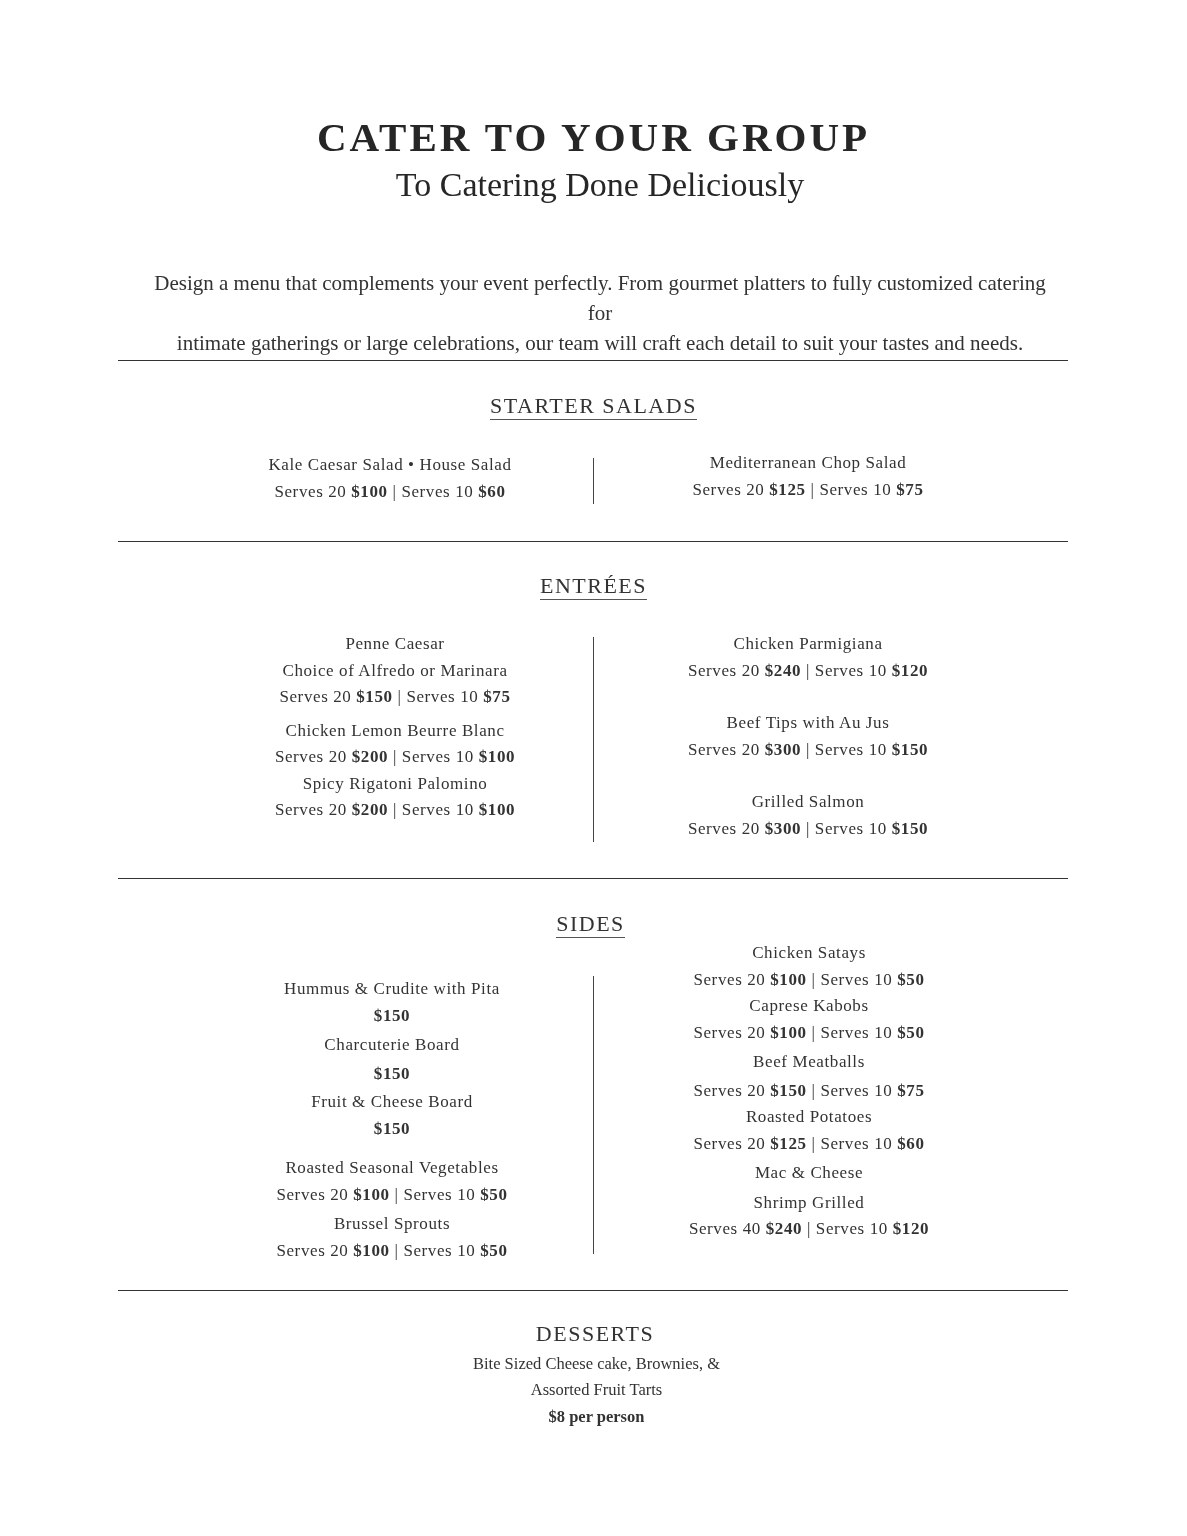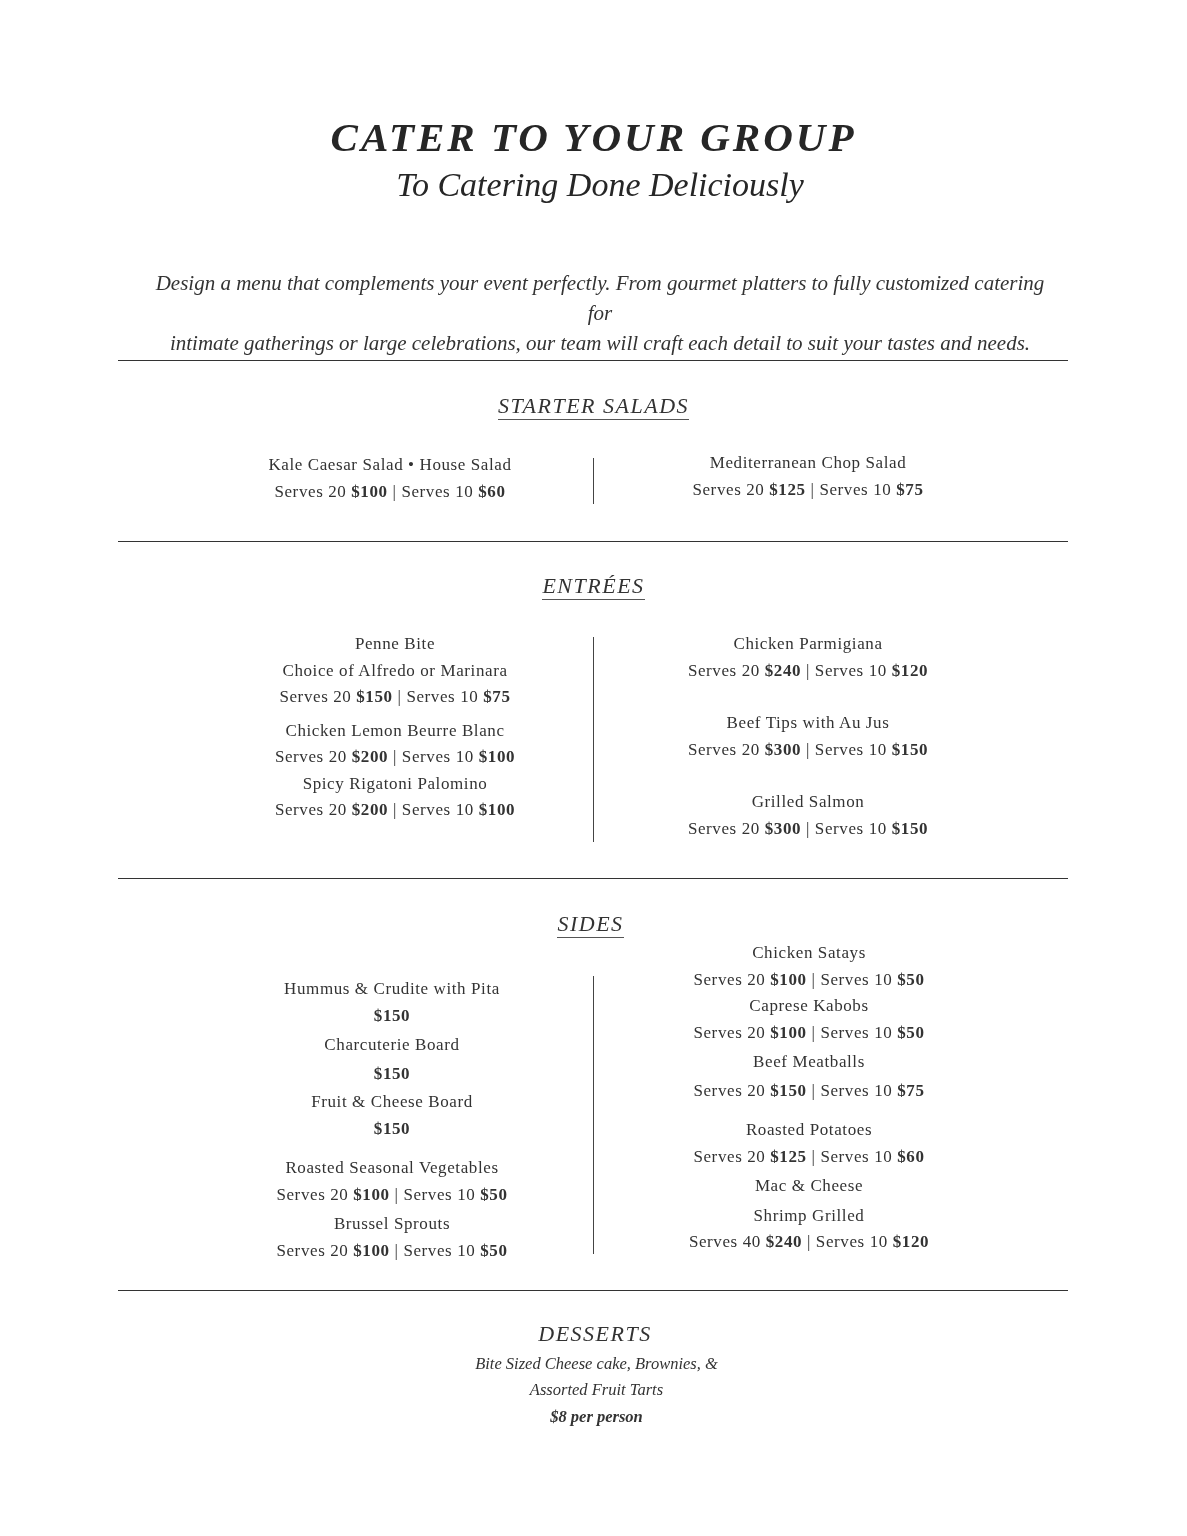--- a/index.html
+++ b/index.html
@@ -1,19 +1,19 @@
 <!DOCTYPE html>
 <html><head>
 <meta charset="utf-8">
 <style>
   html, body { margin: 0; padding: 0; background: #ffffff; }
   body { width: 1187px; height: 1536px; position: relative; overflow: hidden;
          font-family: "Liberation Serif", "DejaVu Serif", serif; color: #2a2a2a; }
   .abs { position: absolute; }
-  .center { text-align: center; font-style: italic; }
+  .center { text-align: center; }
   .title { left: 0; width: 1187px; top: 113px; font-size: 41px; font-weight: bold;
            letter-spacing: 3px; color: #262626; }
   .subtitle { left: 0; width: 1200px; top: 166px; font-size: 34px; color: #262626; }
   .intro { left: 150px; width: 900px; top: 268px; font-size: 21px; line-height: 30px; color: #333; }
   .rule { left: 118px; width: 950px; height: 0; border-top: 1.5px solid #333; }
   .heading { left: 0; width: 1187px; font-size: 22px; letter-spacing: 1.5px; color: #333; }
   .heading span { border-bottom: 1.5px solid #555; padding-bottom: 1px; text-align: center; }
   .vline { width: 0; border-left: 1.5px solid #444; }
   .col { text-align: center; font-size: 17px; letter-spacing: 0.6px; color: #333; }
   .line { height: 26.5px; line-height: 26.5px; white-space: nowrap; }
@@ -53,21 +53,21 @@
 </div>
 
 <div class="abs rule" style="top:541px"></div>
 
 <div class="abs center heading" style="top:573px">
   <span>ENTRÉES</span>
 </div>
 <div class="abs vline" style="left:593px; top:637px; height:205px"></div>
 
 <div class="abs col" style="left:195px; width:400px; top:631px">
-  <div class="line">Penne Bite</div>
+  <div class="line">Penne Caesar</div>
   <div class="line">Choice of Alfredo or Marinara</div>
   <div class="line price">
     <span>Serves 20</span> <b>$150</b> <span>|</span> <span>Serves 10</span> <b>$75</b>
   </div>
   <div class="line" style="margin-top:7px">Chicken Lemon Beurre Blanc</div>
   <div class="line price">
     <span>Serves 20</span> <b>$200</b> <span>|</span> <span>Serves 10</span> <b>$100</b>
   </div>
   <div class="line">Spicy Rigatoni Palomino</div>
   <div class="line price">
@@ -120,21 +120,21 @@
     <span>Serves 20</span> <b>$100</b> <span>|</span> <span>Serves 10</span> <b>$50</b>
   </div>
   <div class="line">Caprese Kabobs</div>
   <div class="line price">
     <span>Serves 20</span> <b>$100</b> <span>|</span> <span>Serves 10</span> <b>$50</b>
   </div>
   <div class="line" style="margin-top:3px">Beef Meatballs</div>
   <div class="line price" style="margin-top:2px">
     <span>Serves 20</span> <b>$150</b> <span>|</span> <span>Serves 10</span> <b>$75</b>
   </div>
-  <div class="line" style="margin-top:13px">Roasted Potatoes</div>
+  <div class="line" style="margin-top:0">Roasted Potatoes</div>
   <div class="line price">
     <span>Serves 20</span> <b>$125</b> <span>|</span> <span>Serves 10</span> <b>$60</b>
   </div>
   <div class="line" style="margin-top:3px">Mac &amp; Cheese</div>
   <div class="line" style="margin-top:3px">Shrimp Grilled</div>
   <div class="line price">
     <span>Serves 40</span> <b>$240</b> <span>|</span> <span>Serves 10</span> <b>$120</b>
   </div>
 </div>
 

